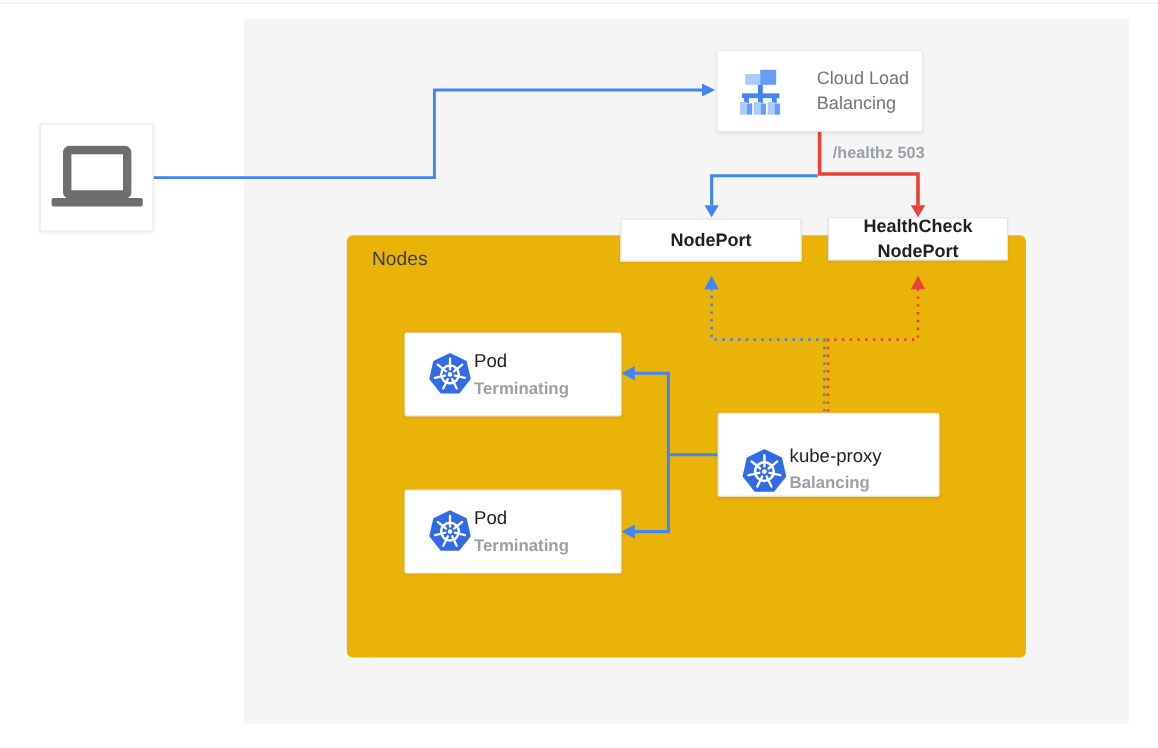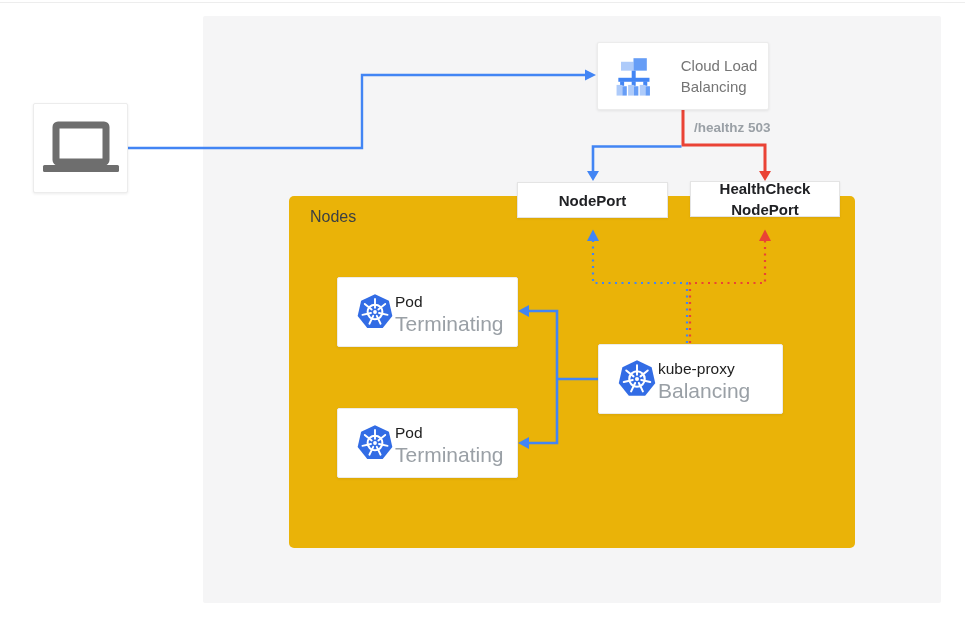--- a/index.html
+++ b/index.html
@@ -31,23 +31,23 @@
     position:absolute;background:#ffffff;border:1px solid #e4e4e4;
     box-shadow:0 1px 2px rgba(0,0,0,.08);display:flex;align-items:center;justify-content:center;
     text-align:center;font-weight:bold;color:#202124;font-size:15px;line-height:21px;box-sizing:border-box;
   }
   .nodeport-box{left:517px;top:182px;width:151px;height:36px;}
   .healthcheck-box{left:690px;top:181px;width:150px;height:36px;}
   .healthcheck-box span{display:block;width:112px;}
   .k8s-card{padding-left:18px;gap:1px;}
   .pod1-card{left:337px;top:277px;width:181px;height:70px;}
   .pod2-card{left:337px;top:408px;width:181px;height:70px;}
-  .kubeproxy-card{left:598px;top:344px;width:185px;height:70px;}
+  .kubeproxy-card{left:598px;top:344px;width:185px;height:70px;align-items:flex-end;}
   .k8s-card .title{font-size:15.5px;line-height:22px;color:#212121;}
-  .k8s-card .subtitle{font-size:21px;line-height:21px;color:#9aa0a6;}
+  .k8s-card .subtitle{font-size:14px;line-height:21px;color:#9aa0a6;font-weight:bold;}
   .healthz-label{
     position:absolute;left:694px;top:120px;font-size:13.5px;font-weight:bold;color:#9aa0a6;
   }
   svg.overlay{position:absolute;left:0;top:0;pointer-events:none;}
 </style>
 </head>
 <body>
 
 <div class="screen">
   <div class="top-hairline"></div>

